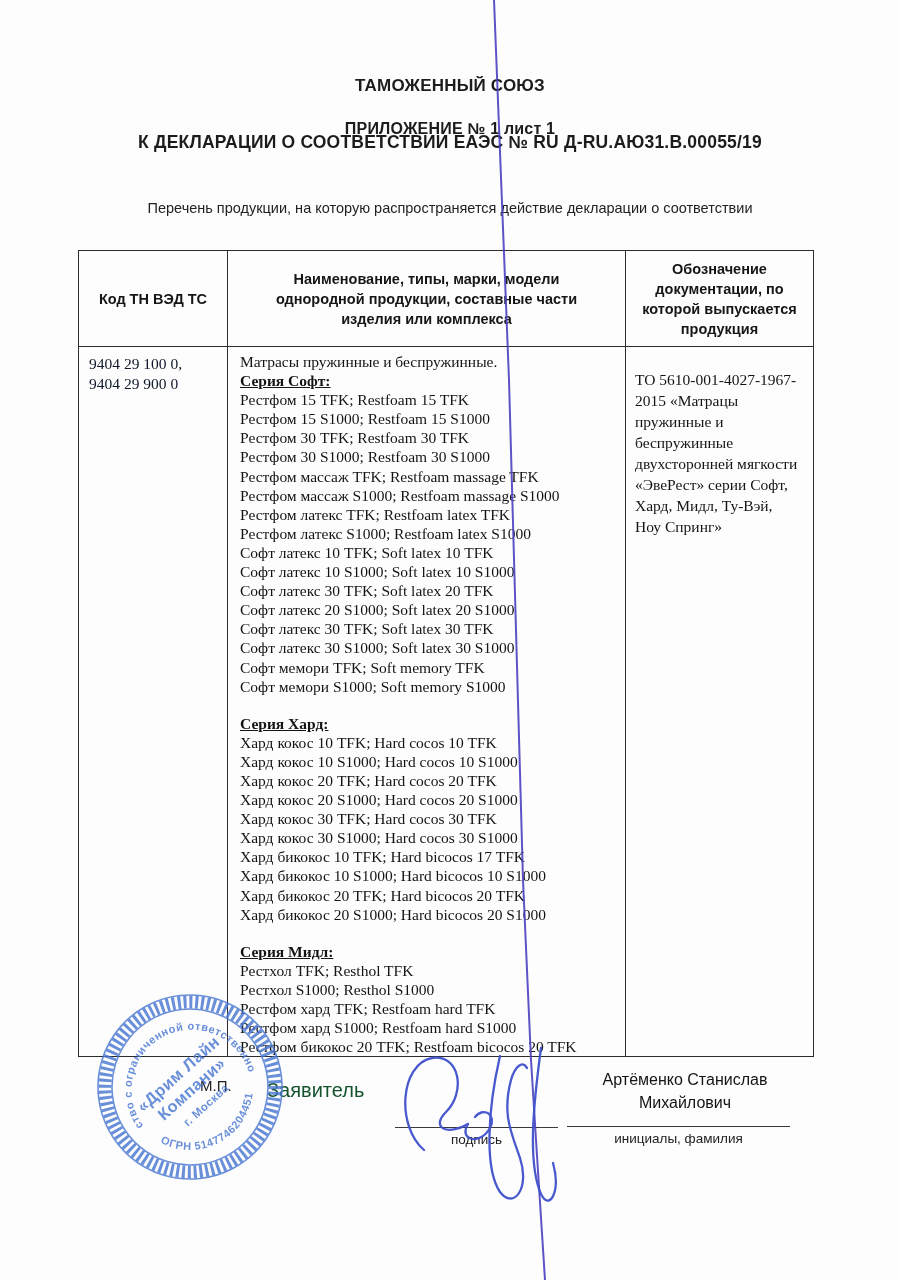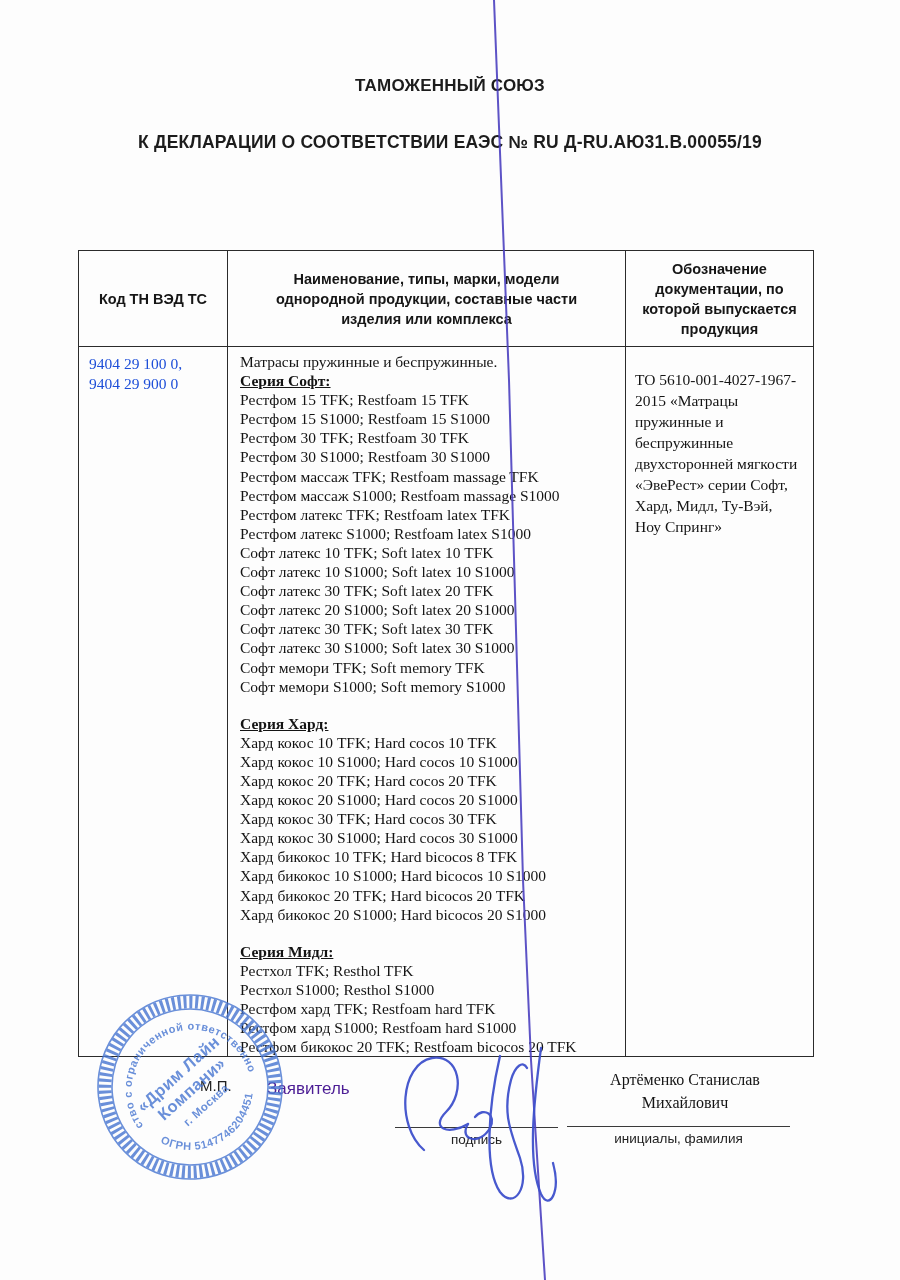--- a/index.html
+++ b/index.html
@@ -31,64 +31,66 @@
   }
   table.products th{
     height:93px;vertical-align:middle;text-align:center;
     font-size:14.5px;font-weight:bold;line-height:20px;color:#161616;
   }
   th.h2{padding:0 34px;}
   th.h3{padding:0 14px;}
   table.products td{vertical-align:top;}
   td.code{
     font-family:"Liberation Serif",serif;font-size:15.5px;line-height:19.5px;
-    padding:7px 8px 0 10px;white-space:pre-line;color:#1d4ed8;
+    padding:7px 8px 0 10px;white-space:pre-line;color:#0f172a;
   }
   td.prodcell{padding:5px 26px 0 12px;}
   .pline{
     font-family:"Liberation Serif",serif;font-size:15.5px;line-height:19.1px;
     color:#141414;white-space:nowrap;
   }
   .pline.bold{font-weight:bold;text-decoration:underline;}
   .pline.gap{height:18px;}
   td.doc{
     font-family:"Liberation Serif",serif;font-size:15.5px;line-height:21px;
     padding:22px 8px 0 9px;white-space:pre-line;color:#141414;
   }
   
   .mp{position:absolute;left:155px;top:1077px;font-size:15px;color:#222;margin-left:45px;}
-  .applicant{position:absolute;left:267px;top:1079px;font-size:17px;color:#4c1d95;}
+  .applicant{position:absolute;left:267px;top:1079px;font-size:20px;color:#14532d;}
   .sigline{position:absolute;border-top:1.5px solid #3a3a3a;height:0;}
   .sigline.left{left:395px;top:1127px;width:163px;}
   .sigline.right{left:567px;top:1126px;width:223px;}
   .siglabel{position:absolute;text-align:center;font-size:13.5px;color:#222;}
   .siglabel.left{left:395px;width:163px;top:1132px;}
   .siglabel.right{left:567px;width:223px;top:1131px;}
   .fio{
     position:absolute;left:575px;width:220px;top:1068px;text-align:center;
-    font-family:Liberation Serif, serif;font-size:16px;line-height:23px;
+    font-family:Liberation Sans, sans-serif;font-size:16px;line-height:23px;
     white-space:pre-line;color:#141414;
   }
   
   svg.overlay{position:absolute;left:0;top:0;pointer-events:none;}
   .st-thin{fill:none;stroke-width:1.6;}
   .st-hatch{fill:none;stroke-width:13;stroke-dasharray:3 2.8;}
   .st-arc{font-family:"Liberation Sans",sans-serif;font-size:11px;letter-spacing:.6px;font-weight:bold;}
   .st-center text{font-family:"Liberation Sans",sans-serif;font-weight:bold;font-size:16.5px;text-anchor:middle;letter-spacing:.5px;}
   .st-center text.st-city{font-size:11.5px;font-weight:bold;}
   .sig-path{fill:none;stroke-width:2.3;stroke-linecap:round;stroke-linejoin:round;}
   .pen-line{fill:none;stroke-width:2;}
 </style>
 </head>
 <body>
 
 <div class="page">
 
   <div class="title t1">ТАМОЖЕННЫЙ СОЮЗ</div>
+  <div class="title t2">ПРИЛОЖЕНИЕ № 1 лист 1</div>
   <div class="title t3">К ДЕКЛАРАЦИИ О СООТВЕТСТВИИ ЕАЭС № RU Д-RU.АЮ31.В.00055/19</div>
+  <div class="subtitle">Перечень продукции, на которую распространяется действие декларации о соответствии</div>
 
   <table class="products">
     <colgroup>
         <col class="c1">
         <col class="c2">
         <col class="c3">
       </colgroup>
     <thead>
       <tr>
         <th class="h1">Код ТН ВЭД ТС</th>
@@ -121,21 +123,21 @@
               <div class="pline">Софт мемори TFK; Soft memory TFK</div>
               <div class="pline">Софт мемори S1000; Soft memory S1000</div>
               <div class="pline gap"></div>
               <div class="pline bold">Серия Хард:</div>
               <div class="pline">Хард кокос 10 TFK; Hard cocos 10 TFK</div>
               <div class="pline">Хард кокос 10 S1000; Hard cocos 10 S1000</div>
               <div class="pline">Хард кокос 20 TFK; Hard cocos 20 TFK</div>
               <div class="pline">Хард кокос 20 S1000; Hard cocos 20 S1000</div>
               <div class="pline">Хард кокос 30 TFK; Hard cocos 30 TFK</div>
               <div class="pline">Хард кокос 30 S1000; Hard cocos 30 S1000</div>
-              <div class="pline">Хард бикокос 10 TFK; Hard bicocos 8 TFK</div>
+              <div class="pline">Хард бикокос 10 TFK; Hard bicocos 17 TFK</div>
               <div class="pline">Хард бикокос 10 S1000; Hard bicocos 10 S1000</div>
               <div class="pline">Хард бикокос 20 TFK; Hard bicocos 20 TFK</div>
               <div class="pline">Хард бикокос 20 S1000; Hard bicocos 20 S1000</div>
               <div class="pline gap"></div>
               <div class="pline bold">Серия Мидл:</div>
               <div class="pline">Рестхол TFK; Resthol TFK</div>
               <div class="pline">Рестхол S1000; Resthol S1000</div>
               <div class="pline">Рестфом хард TFK; Restfoam hard TFK</div>
               <div class="pline">Рестфом хард S1000; Restfoam hard S1000</div>
               <div class="pline">Рестфом бикокос 20 TFK; Restfoam bicocos 20 TFK</div>

